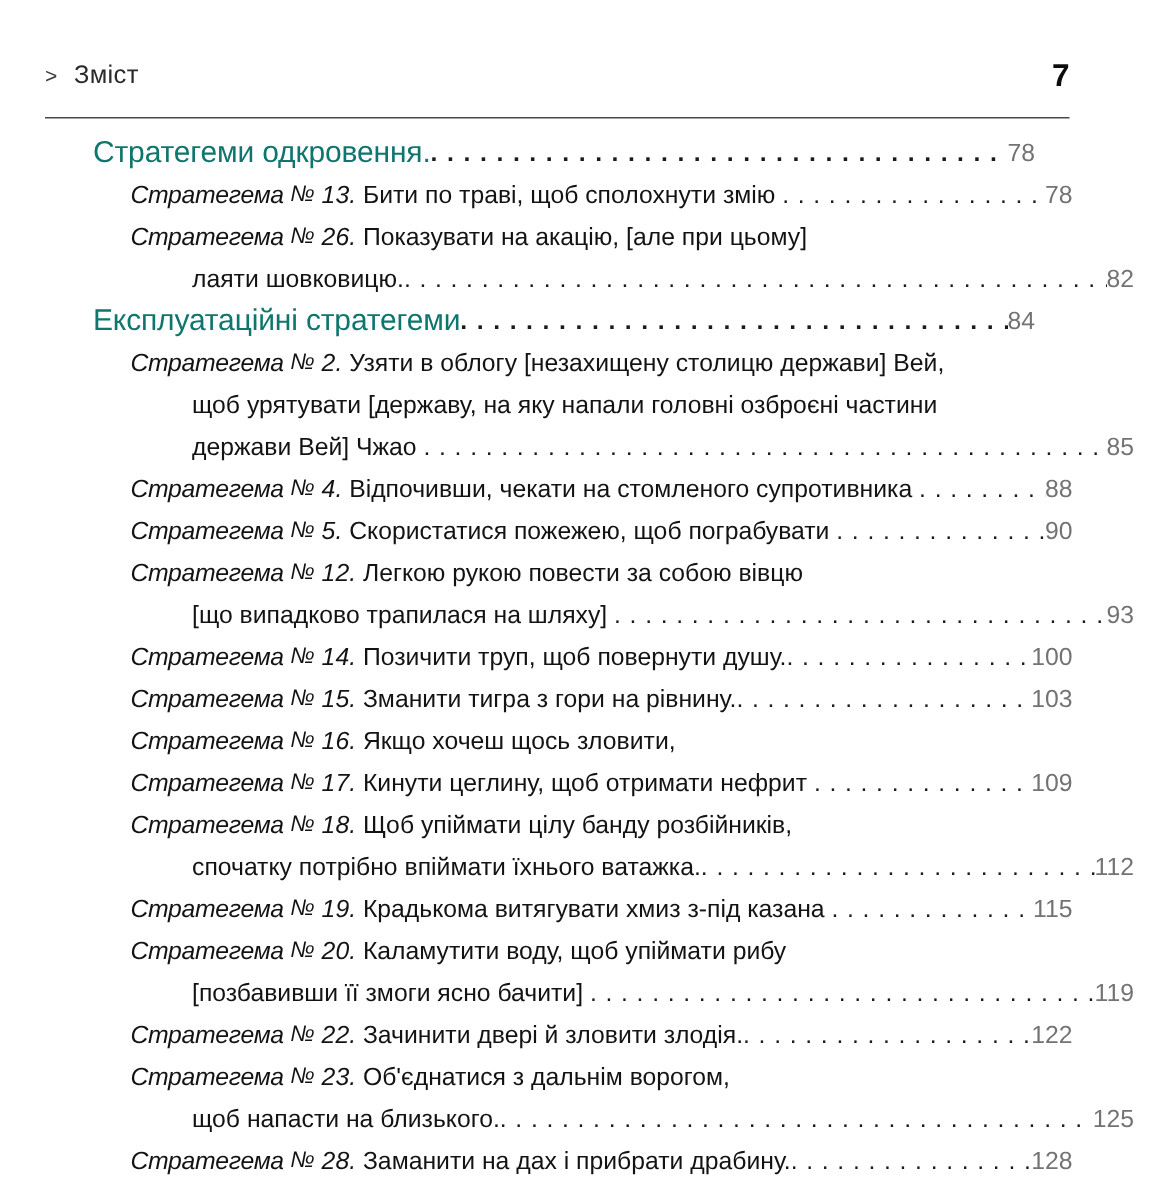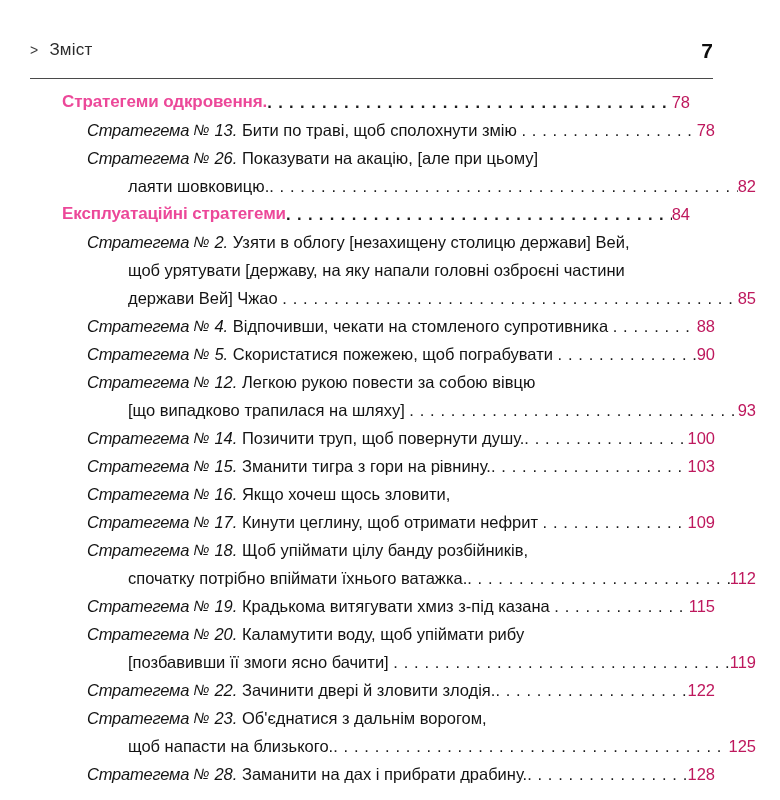--- a/index.html
+++ b/index.html
@@ -101,33 +101,33 @@
     letter-spacing: 0.6px;
     font-size: 16.5px;
     color: #1a1a1a;
     white-space: nowrap;
   }
 
   .line .folio {
     flex: 0 0 auto;
     text-align: right;
     font-size: 16.5px;
-    color: #be185d;
+    color: #737373;
     padding-left: 0px;
   }
 
   
   .heading {
     margin-left: 0px;
   }
   .heading .txt {
-    font-weight: bold;
-    font-size: 17px;
+    font-weight: normal;
+    font-size: 20px;
     letter-spacing: -0.1px;
-    color: #ec4899;
+    color: #0f766e;
   }
   .heading .folio {
     font-weight: normal;
     font-size: 16.5px;
   }
   .heading .leader::before {
     font-weight: bold;
     letter-spacing: 0.9px;
   }
 

